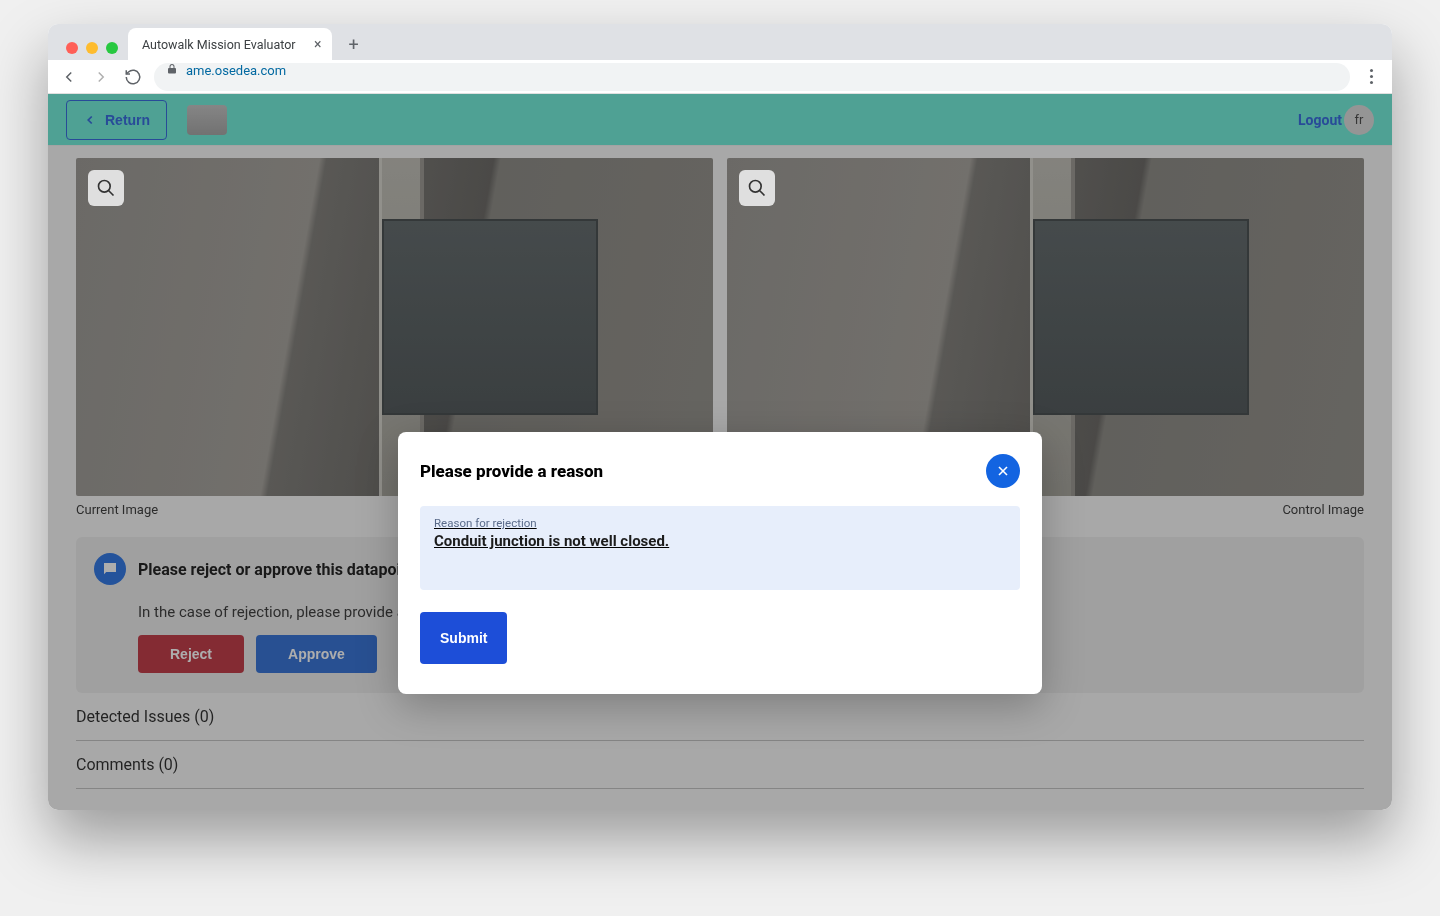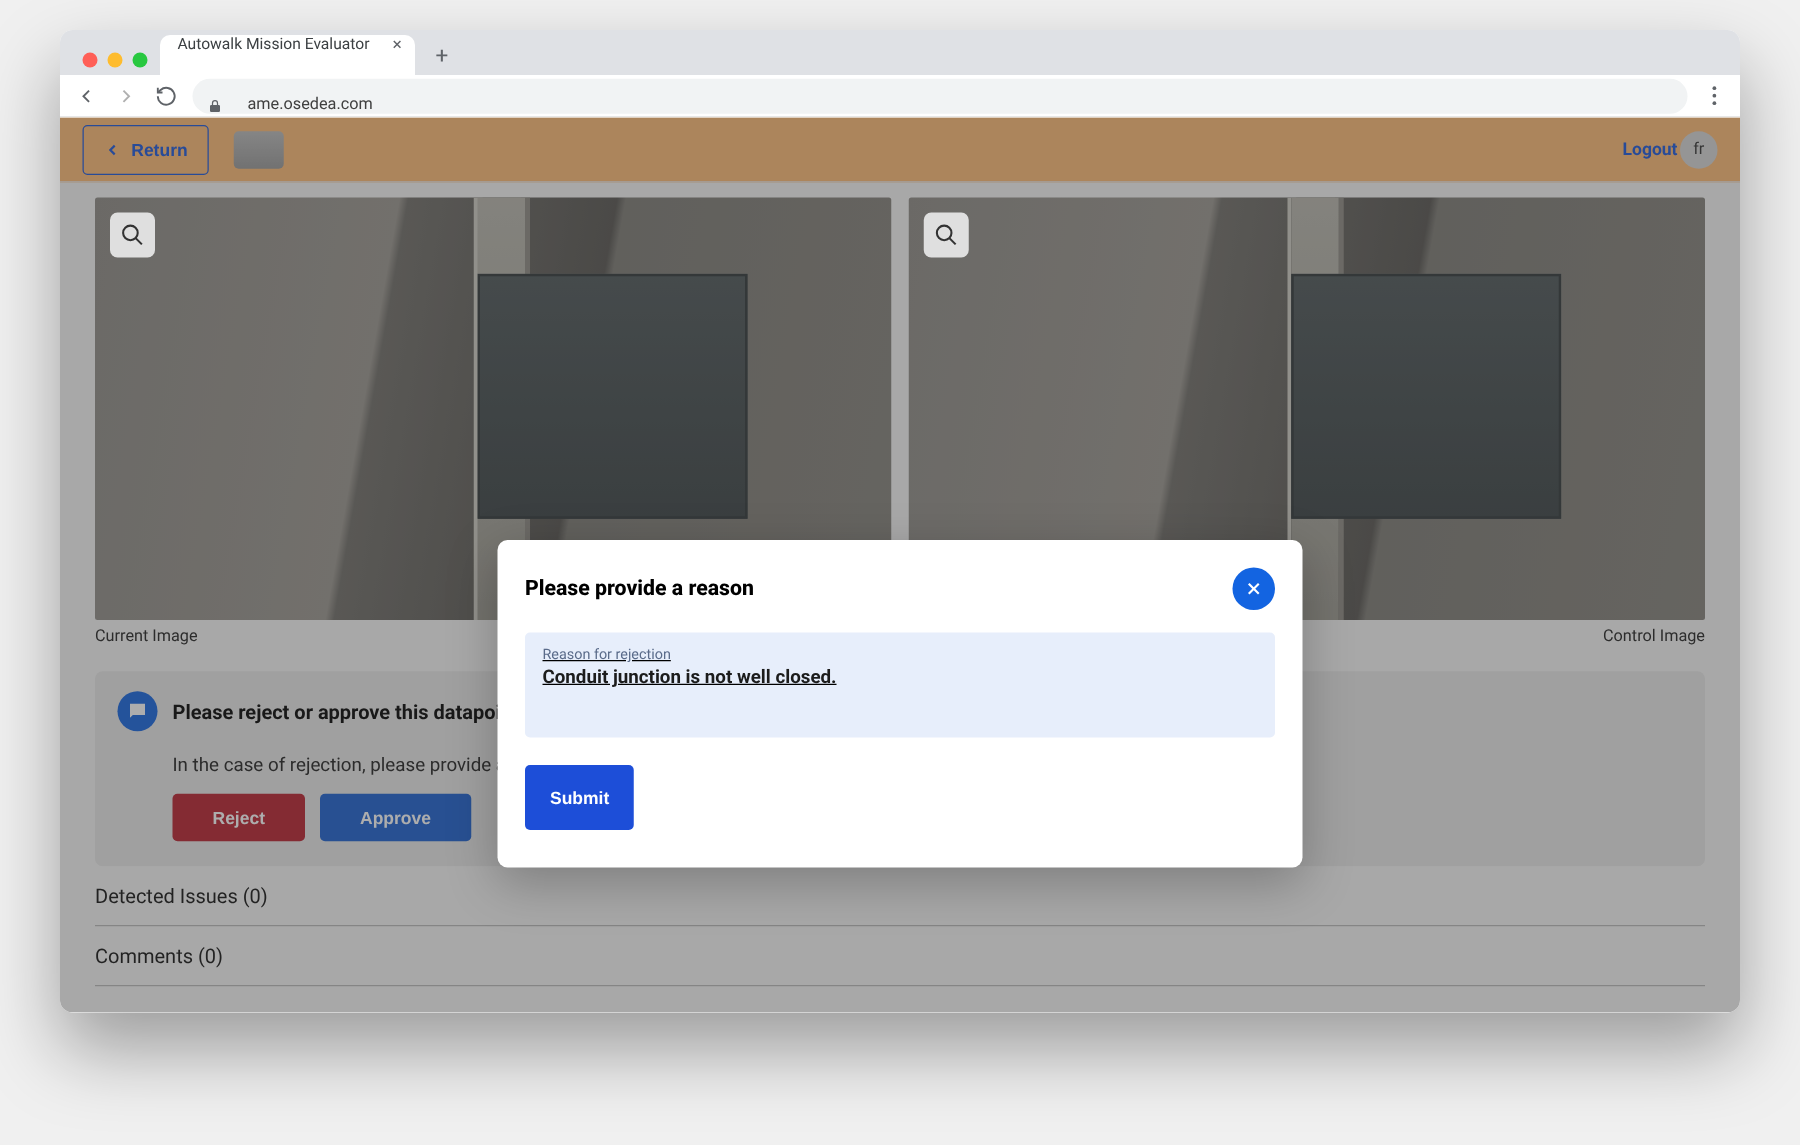--- a/index.html
+++ b/index.html
@@ -4,32 +4,32 @@
 <style>
   * { box-sizing: border-box; margin: 0; padding: 0; }
   html, body { width: 1440px; height: 916px; font-family: -apple-system, BlinkMacSystemFont, "Segoe UI", Roboto, Helvetica, Arial, sans-serif; background: #f0f0f0; }
   .browser-window { position: absolute; left: 48px; top: 24px; width: 1344px; height: 786px; background: #fff; border-radius: 10px; box-shadow: 0 30px 60px rgba(0,0,0,0.35); overflow: hidden; display: flex; flex-direction: column; }
   
   .chrome { background: #dfe1e5; height: 70px; display: flex; flex-direction: column; }
   .tab-strip { height: 36px; display: flex; align-items: flex-end; padding-left: 12px; }
   .traffic { display: flex; gap: 8px; align-items: center; padding: 0 10px 6px 6px; }
   .dot { width: 12px; height: 12px; border-radius: 50%; }
   .dot.r { background: #ff5f57; } .dot.y { background: #febc2e; } .dot.g { background: #28c840; }
-  .tab { background: #fff; height: 32px; border-top-left-radius: 8px; border-top-right-radius: 8px; padding: 0 36px 0 14px; display: flex; font-size: 12.5px; color: #3c4043; position: relative; min-width: 200px; }
+  .tab { background: #fff; height: 32px; border-top-left-radius: 8px; border-top-right-radius: 8px; padding: 0 36px 0 14px; display: flex; align-items: center; font-size: 12.5px; color: #3c4043; position: relative; min-width: 200px; }
   .tab .close { position: absolute; right: 10px; font-size: 14px; color: #5f6368; }
   .new-tab { width: 28px; height: 28px; display: flex; align-items: center; justify-content: center; color: #5f6368; font-size: 18px; margin-left: 8px; margin-bottom: 2px; }
   .addr-bar { background: #fff; height: 34px; display: flex; align-items: center; padding: 0 10px; gap: 10px; border-bottom: 1px solid #e0e0e0; }
   .nav-ico { width: 22px; height: 22px; display: flex; align-items: center; justify-content: center; color: #5f6368; }
-  .omnibox { flex: 1; background: #f1f3f4; border-radius: 16px; height: 28px; display: flex; align-items: flex-end; padding: 0 12px; font-size: 13px; color: #404040; gap: 20px; }
+  .omnibox { flex: 1; background: #f1f3f4; border-radius: 16px; height: 28px; display: flex; align-items: flex-start; padding: 0 12px; font-size: 13px; color: #0369a1; gap: 8px; }
   .lock { width: 12px; height: 12px; }
   .kebab { width: 22px; display:flex; flex-direction:column; align-items:center; gap:3px; }
   .kebab span { width:3px; height:3px; background:#5f6368; border-radius:50%; }
   
   .app { flex: 1; background: #f7f7f7; position: relative; overflow: hidden; }
-  .app-header { height: 52px; background: #fdba74; display: flex; align-items: center; padding: 0 18px; border-bottom: 1px solid #eee; }
+  .app-header { height: 52px; background: #5eead4; display: flex; align-items: center; padding: 0 18px; border-bottom: 1px solid #eee; }
   .return-btn { border: 1.5px solid #1a56db; color: #1a56db; background: transparent; height: 40px; padding: 0 16px; border-radius: 4px; font-weight: 700; font-size: 14px; display: inline-flex; align-items: center; gap: 8px; cursor: pointer; }
   .logo { margin-left: 20px; width: 40px; height: 30px; background: linear-gradient(#bbb,#999); border-radius: 4px; position: relative; }
   .spacer { flex: 1; }
   .logout { color: #1a56db; font-weight: 700; font-size: 14px; margin-right: 2px; cursor: pointer; }
   .lang-chip { width: 30px; height: 30px; border-radius: 50%; background: #d6d6d6; color: #333; font-size: 13px; display: flex; align-items: center; justify-content: center; }
   .content { padding: 12px 28px 20px; }
   .images-row { display: flex; gap: 14px; }
   .img-pane { flex: 1; position: relative; height: 338px; border-radius: 2px; overflow: hidden; background: linear-gradient(100deg, #8e8b86 0%, #9a968f 35%, #6f6d68 36%, #565450 60%, #7c7a74 61%, #85827b 100%); }
   .img-pane::after { content:""; position:absolute; right:18%; top:18%; width:34%; height:58%; background: linear-gradient(#4d5658,#3a4244); box-shadow: inset 0 0 0 2px #2f3638; }
   .img-pane::before { content:""; position:absolute; left:48%; top:0; width:6%; height:100%; background: linear-gradient(#b8b6ad,#9d9b92); box-shadow: 4px 0 0 #8d8b83, -3px 0 0 #cfcdc4; }

